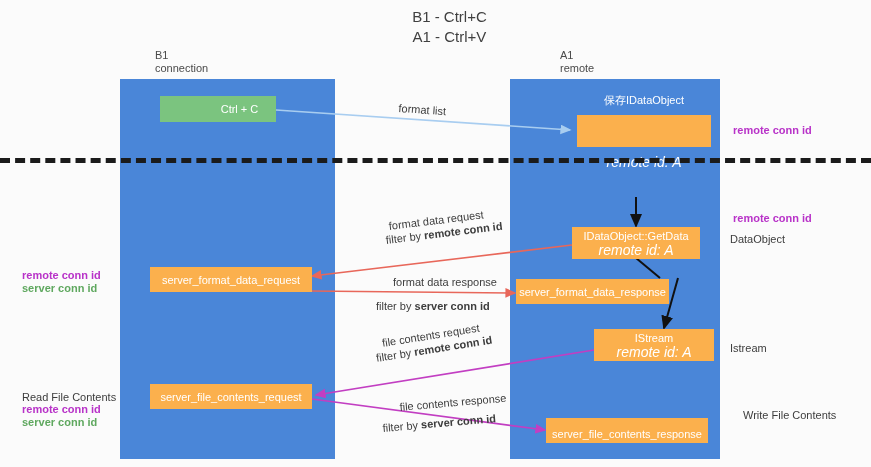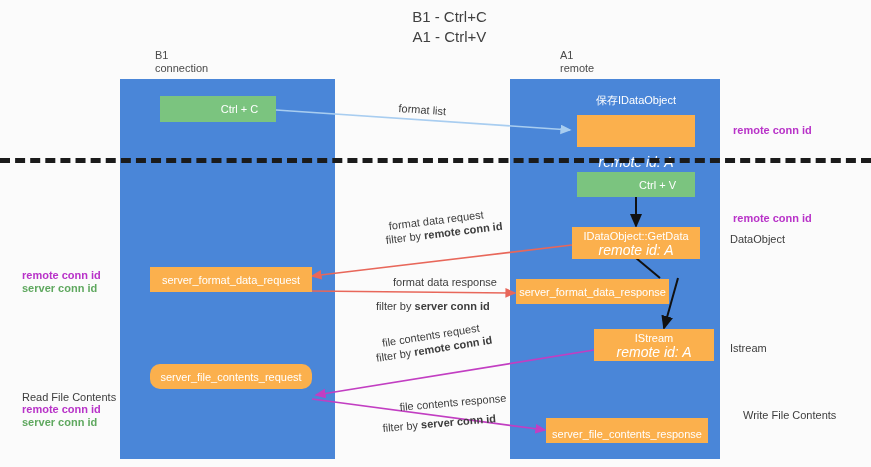--- a/index.html
+++ b/index.html
@@ -143,48 +143,45 @@
 
     <line x1="594" y1="350" x2="316" y2="395" stroke="#c23ec2" stroke-width="1.6" marker-end="url(#ah-mag)"></line>
 
     <line x1="312" y1="399" x2="545" y2="430" stroke="#c23ec2" stroke-width="1.6" marker-end="url(#ah-mag)"></line>
   </svg>
 
   <div class="box green" style="left:160px; top:96px; width:116px; height:26px;">
     <span>Ctrl + C</span>
   </div>
 
-  <div class="box orange" style="left:577px; top:115px; width:118px; height:32px;gap:48px;">
+  <div class="box orange" style="left:577px; top:115px; width:134px; height:32px;gap:48px;">
     <span>保存IDataObject</span>
     <span class="l2">remote id: A</span>
   </div>
 
-  <div class="box green" style="left:577px; top:172px; width:118px; height:25px;">
-    <span>Ctrl + V</span>
-  </div>
 
   <div class="box orange" style="left:572px; top:227px; width:128px; height:32px;">
     <span>IDataObject::GetData</span>
     <span class="l2">remote id: A</span>
   </div>
 
   <div class="box orange" style="left:516px; top:279px; width:153px; height:25px;">
     <span>server_format_data_response</span>
   </div>
 
   <div class="box orange" style="left:150px; top:267px; width:162px; height:25px;">
     <span>server_format_data_request</span>
   </div>
 
   <div class="box orange" style="left:594px; top:329px; width:120px; height:32px;">
     <span>IStream</span>
     <span class="l2">remote id: A</span>
   </div>
 
-  <div class="box orange" style="left:150px; top:364px; width:162px; height:25px;border-radius:10px;">
+  <div class="box orange" style="left:150px; top:384px; width:162px; height:25px;">
     <span>server_file_contents_request</span>
   </div>
 
   <div class="box orange" style="left:546px; top:418px; width:162px; height:25px;justify-content:flex-end;">
     <span>server_file_contents_response</span>
   </div>
 
   <div class="divider"></div>
 
   <div class="lbl rot" style="left:399px; top:101px; transform: rotate(4deg);">

